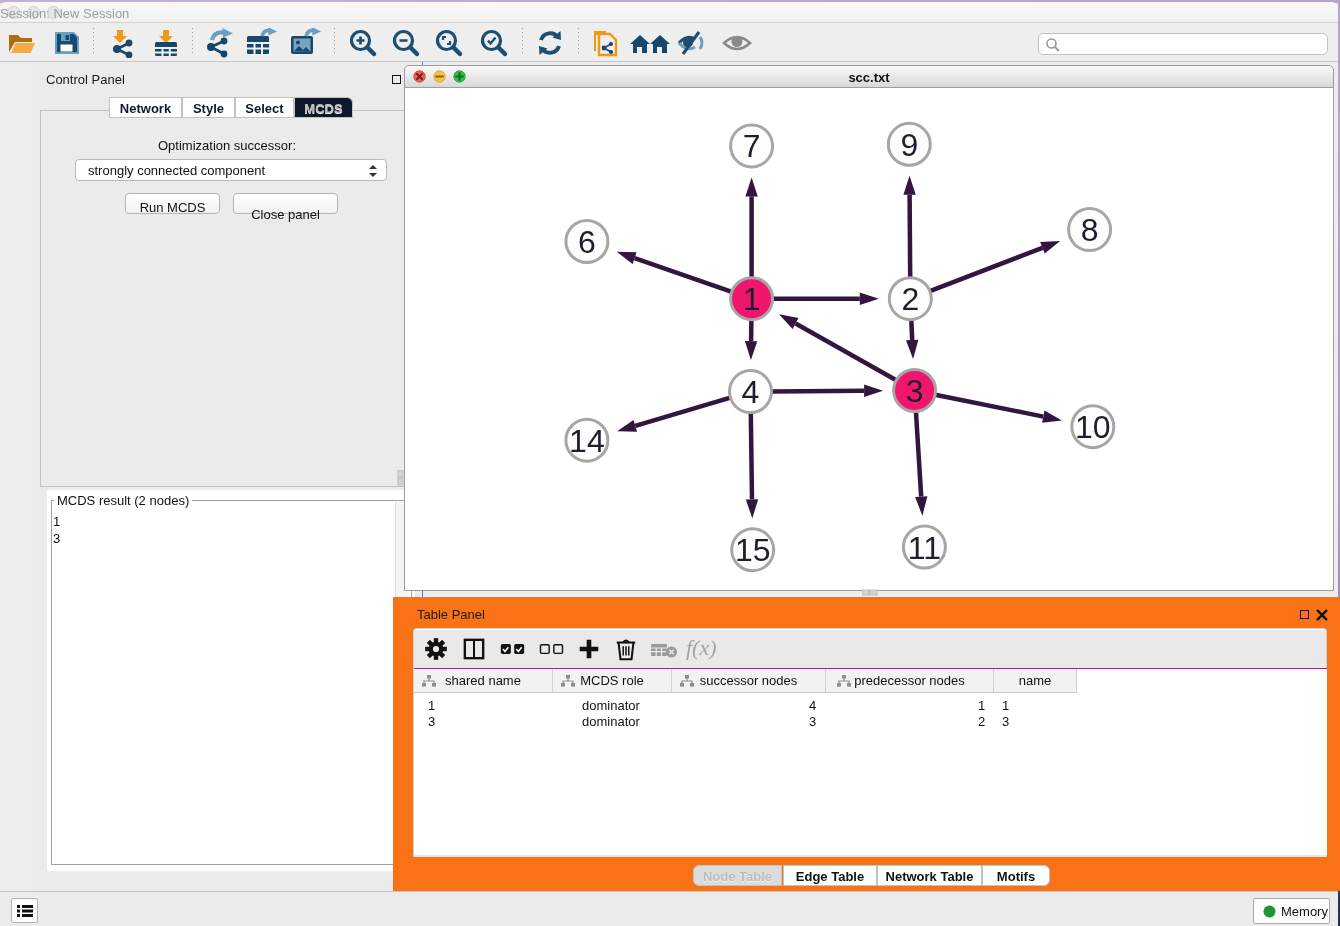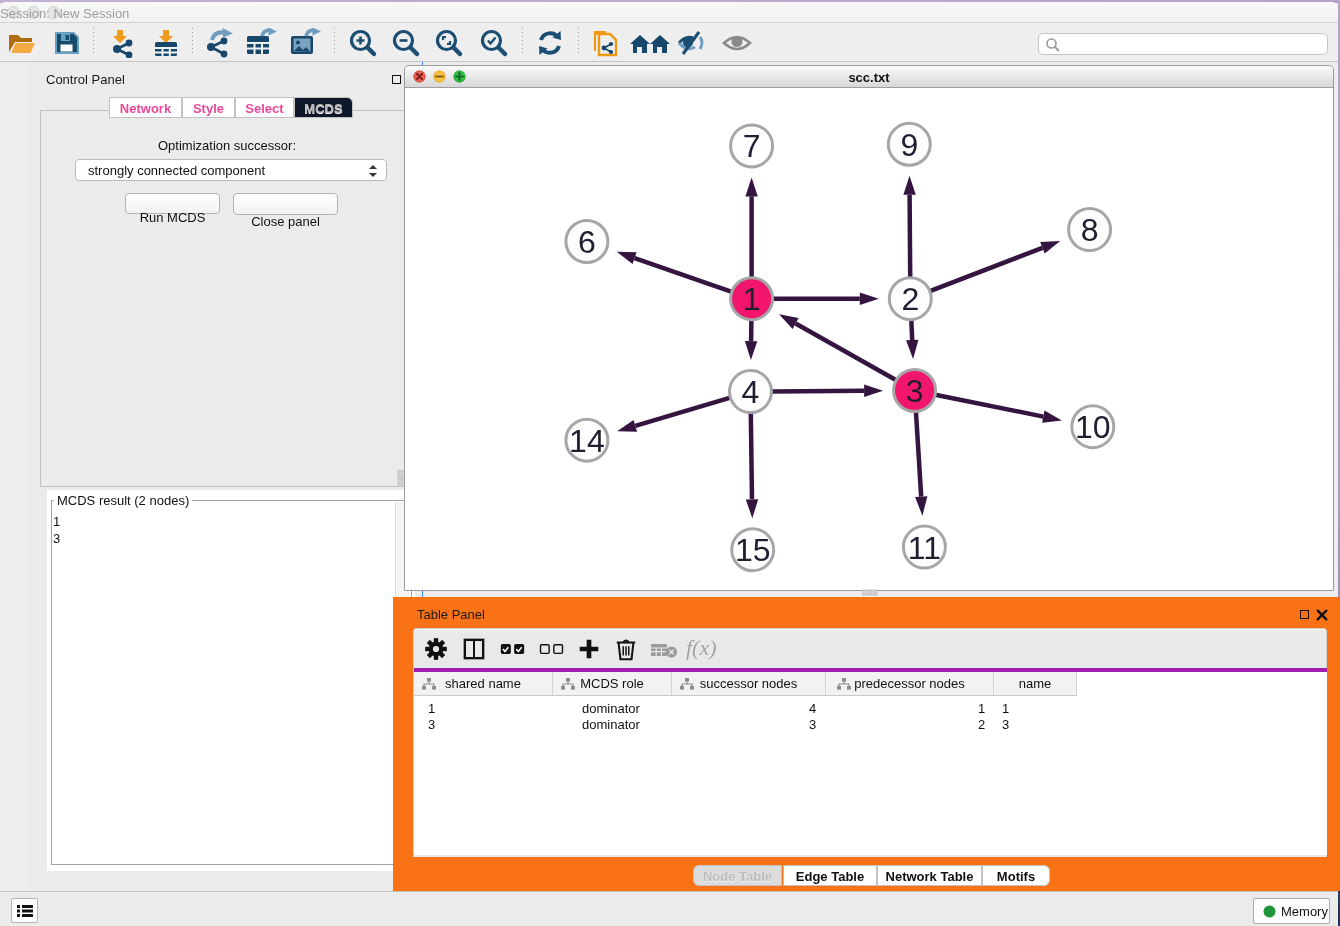--- a/index.html
+++ b/index.html
@@ -28,21 +28,21 @@
   .ticon { top:5px; }
   #searchbox { left:1038px; top:10px; width:290px; height:22px; background:#fff;
     border:1px solid #c4c4c4; border-radius:5px; }
   
   #cpanel { left:2px; top:62px; width:392px; height:829px; background:#ebebeb;
     border-right:1px solid #3b82f6;margin-left:29px; }
   #cp-title { left:15px; top:10px; font-size:13px; color:#1a1a1a; }
   .hdr-float { width:9px; height:9px; border:1.6px solid #111; }
   
   .tab { position:absolute; height:21px; font-size:13px; font-weight:bold; text-align:center;
-    background:#fff; border:1px solid #c2c2c2; color:#ec4899; padding-top:3px; }
+    background:#fff; border:1px solid #c2c2c2; color:#0f172a; padding-top:3px; }
   .tab.sel { background:#0f172a; color:#b9b9b9; text-shadow:0 1px 0 #f2f2f2; }
   #cp-box { left:9px; top:48px; width:374px; height:377px;
     border:1px solid #c2c2c2; background:#ebebeb; }
   .btn { position:absolute; background:linear-gradient(#ffffff,#f2f2f2);
     border:1px solid #b4b4b4; border-radius:4px; font-size:13px; color:#111;
     text-align:center; }
   #combo { left:44px; top:97px; width:312px; height:22px; background:#fff;
     border:1px solid #b9b9b9; border-radius:4px; font-size:13px; color:#111;
     padding:3px 0 0 12px; }
   
@@ -68,21 +68,21 @@
     border-radius:5px 5px 0 0; text-align:center; font-size:13px; color:#111;
     font-weight:bold; padding-top:4px; }
   .nwb { width:13px; height:13px; border-radius:50%; top:4px; }
   
   #tpanel { left:393px; top:597px; width:1076px; height:294px; background:#f97316; }
   #tp-title { left:24px; top:10px; font-size:13px; color:#1a1a1a; }
   #tp-inner { left:20px; top:31px; width:914px; height:229px; background:#e9e9e9;
     border:1px solid #cfcfcf; border-bottom:none; border-radius:4px 4px 0 0;
     box-shadow:inset 0 1px 0 #fff; }
   #ttable { left:21px; top:71px; width:913px; height:187px; background:#fff;
-    border-top:4px solid #a21caf; }
+    border-top:1px solid #a21caf; }
   .th { position:absolute; top:0; height:24px; background:#f2f2f2;
     border-right:1px solid #d2d2d2; border-bottom:1px solid #c9c9c9;
     font-size:13px; color:#111; text-align:center; padding-top:4px; }
   .treeic { position:absolute; top:6px; }
   .cell { position:absolute; font-size:13px; color:#111; }
   .btab { position:absolute; top:268px; height:21px; background:#fff;
     border:1px solid #c2c2c2; font-size:13px; color:#111; text-align:center;
     padding-top:3px; font-weight:bold;}
   .btab.sel { background:#dcdcdc; color:#bcbcbc; text-shadow:0 1px 0 #f4f4f4; font-weight:bold;}
   text { font-family:"Liberation Sans", sans-serif; }
@@ -243,22 +243,22 @@
   <div class="tab" style="left:78px;top:35px;width:73px">Network</div>
   <div class="tab" style="left:151px;top:35px;width:53px">Style</div>
   <div class="tab" style="left:204px;top:35px;width:59px">Select</div>
   <div class="tab sel" style="left:263px;top:35px;width:59px;border-radius:0 6px 0 0">MCDS</div>
   <div class="abs" style="left:0;top:76px;width:392px;text-align:center;font-size:13px;color:#111">Optimization successor:</div>
   <div class="abs" id="combo">strongly connected component
     <svg class="abs" style="right:8px;top:4px" width="10" height="14" viewBox="0 0 10 14">
       <path d="M1 5 L5 1 L9 5 Z M1 9 L5 13 L9 9 Z" fill="#333"></path>
     </svg>
   </div>
-  <div class="btn" style="left:94px;top:131px;width:95px;height:21px;padding-top:16px">Run MCDS</div>
-  <div class="btn" style="left:202px;top:131px;width:105px;height:21px;padding-top:20px">Close panel</div>
+  <div class="btn" style="left:94px;top:131px;width:95px;height:21px;padding-top:6px">Run MCDS</div>
+  <div class="btn" style="left:202px;top:131px;width:105px;height:21px;padding-top:13px">Close panel</div>
   <div class="abs" id="mcds-white">
     <div id="mcds-border"></div>
     <div id="mcds-scroll"></div>
     <div class="abs" style="left:6px;top:23px;font-size:13px;color:#111;line-height:17px">1<br>3</div>
     <div id="mcds-label">MCDS result (2 nodes)</div>
   </div>
 </div>
 
 <div class="abs" id="netwin">
   <div class="abs" id="nw-title">scc.txt

